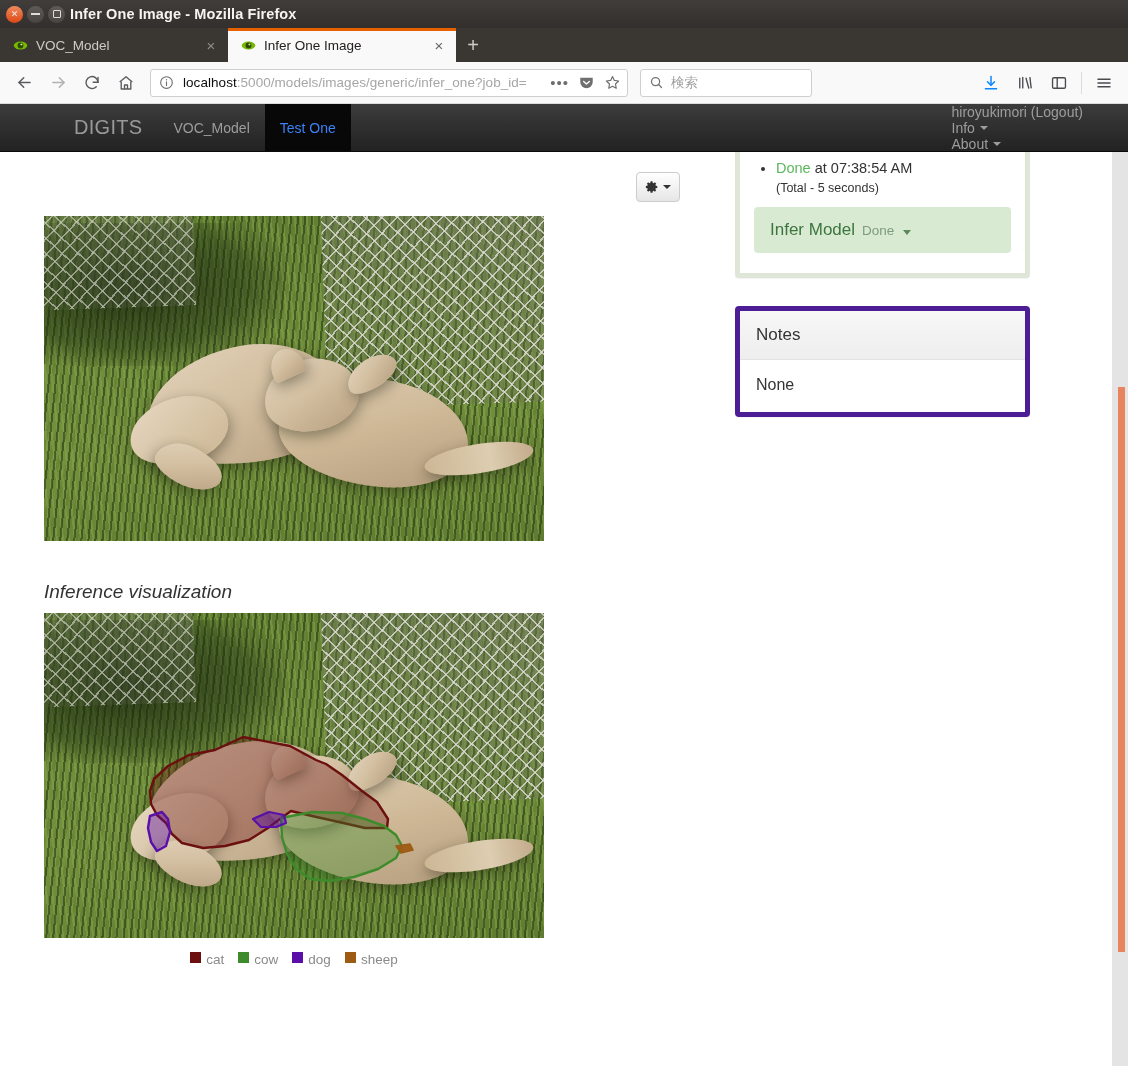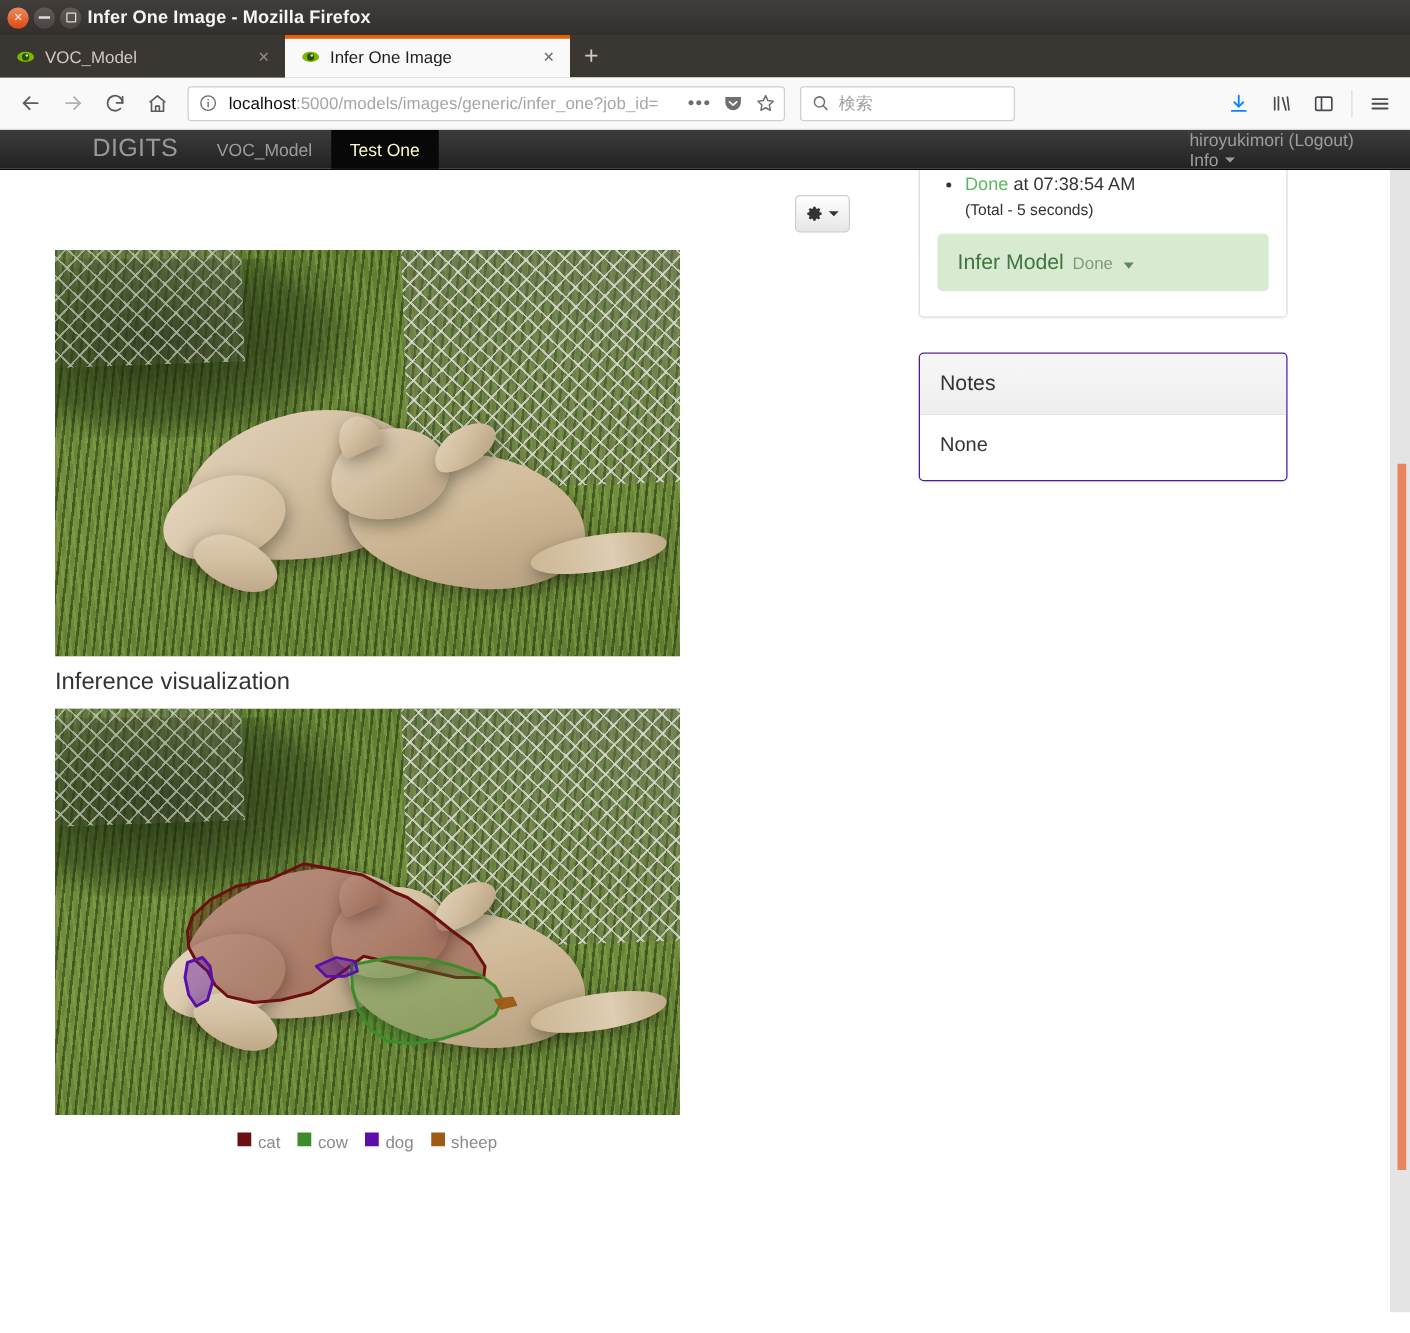--- a/index.html
+++ b/index.html
@@ -116,37 +116,37 @@
     flex: 0 0 172px; height: 28px; margin-left: 10px;
     background: #fff; border: 1px solid #cfcfd1; border-radius: 3px;
     display: flex; align-items: center; padding: 0 8px; gap: 7px;
   }
   .search-ph { font-size: 13.5px; color: #a0a0a2; }
   .chrome-right { margin-left: auto; display: flex; align-items: center; gap: 2px; }
   .chrome-sep { width:1px; height:22px; background:#dcdcdd; margin:0 4px; }
 
   
   .digits-nav {
-    height: 32px;
+    height: 48px;
     background: linear-gradient(to bottom, #3c3c3c 0%, #222222 100%);
     border-bottom: 1px solid #0a0a0a;
     display: flex; align-items: stretch;
     position: relative;
     padding-left: 74px;
   }
   .brand {
     display: flex; align-items: center;
     font-size: 20px; color: #999; padding: 0 16px 0 0;
     letter-spacing: .3px;
   }
   .nav-item {
     display: flex; align-items: center;
     padding: 0 15px; font-size: 14px; color: #9d9d9d;
   }
-  .nav-item.active { background: #080808; color: #fef9c3; }
+  .nav-item.active { background: #080808; color: #3b82f6; }
   .nav-right {
     margin-left: auto; display: flex; align-items: stretch; padding-right: 30px; flex-direction: column;
   }
   .caret {
     display: inline-block; width: 0; height: 0; margin-left: 5px;
     border-left: 4px solid transparent; border-right: 4px solid transparent;
     border-top: 4px solid currentColor;
     vertical-align: middle;
   }
 
@@ -272,21 +272,21 @@
   .legend-item { display: flex; align-items: flex-start; gap: 5px; }
   .swatch { width: 11px; height: 11px; display: block; }
   .legend-label { font-size: 13.5px; color: #8a8a8a; }
 
   
   .col-right {
     position: absolute; left: 735px; top: -32px; width: 295px;
   }
   .panel {
     background: #fff;
-    border: 1px solid #4c1d95; border-radius: 4px;
+    border: 5px solid #4c1d95; border-radius: 4px;
     box-shadow: 0 1px 1px rgba(0,0,0,.05);
   }
   .panel.status { border-color: #dfe6d8; }
   .status-body { padding: 10px 14px 14px 14px; }
   .status-list { margin: 0; padding-left: 22px; }
   .status-list li {
     font-size: 14.5px; color: #333; line-height: 1.45;
     margin-bottom: 2px;
   }
   .st-done { color: #5cb85c; }
@@ -510,21 +510,21 @@
           <div class="cat body-l"></div>
           <div class="cat head-l"></div>
           <div class="cat leg-l"></div>
           <div class="cat body-r"></div>
           <div class="cat head-r"></div>
           <div class="cat ear-a"></div>
           <div class="cat paw-r"></div>
           <div class="cat tail-r"></div>
         </div>
 
-        <h4 class="section-title" style="margin-top:10px;">Inference visualization</h4>
+        <h4 class="section-title" style="margin-top:40px;font-style:italic;">Inference visualization</h4>
 
         <div class="photo second">
           <div class="grass"></div>
           <div class="grass-dark"></div>
           <div class="fence left"></div>
           <div class="fence"></div>
           <div class="cat body-l"></div>
           <div class="cat head-l"></div>
           <div class="cat leg-l"></div>
           <div class="cat body-r"></div>

